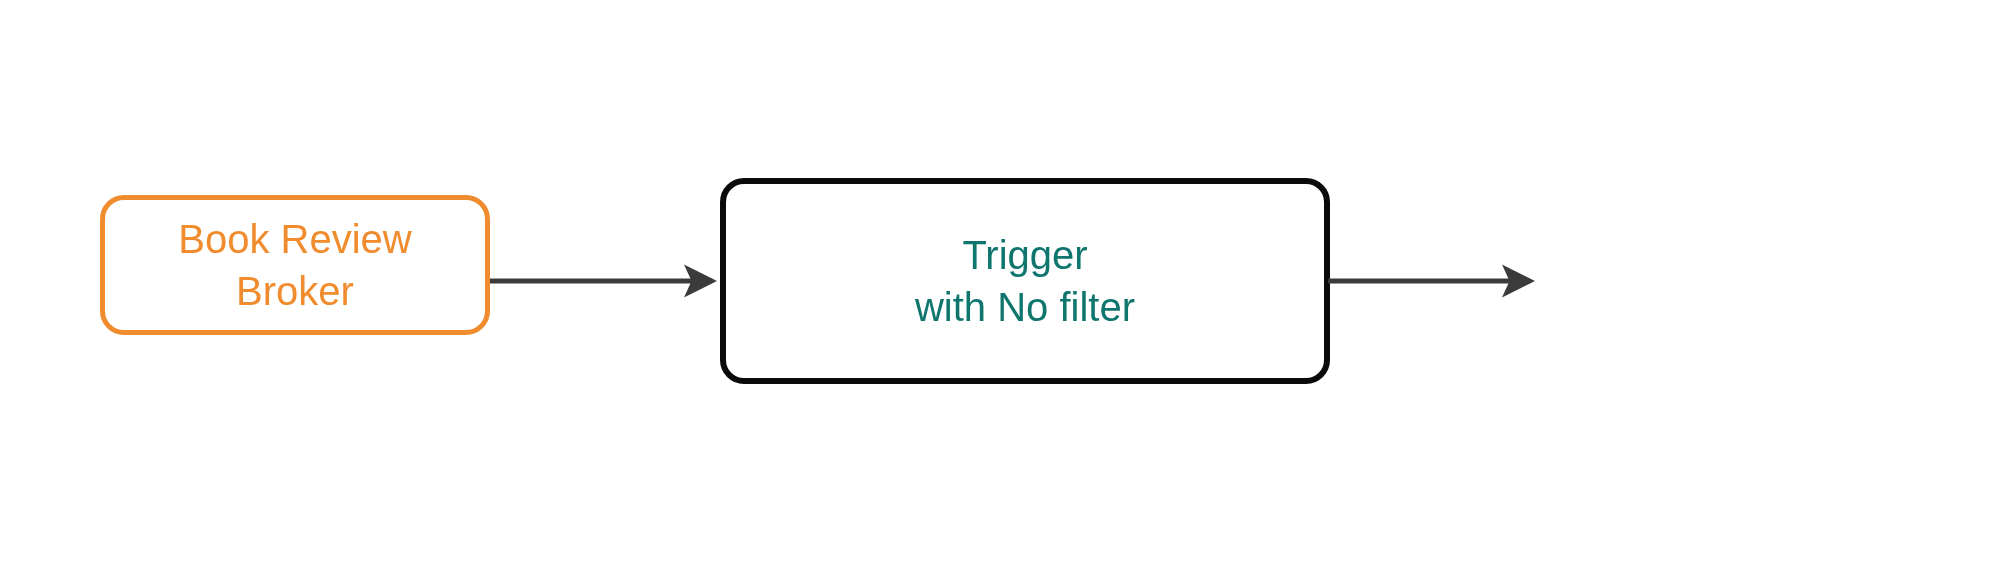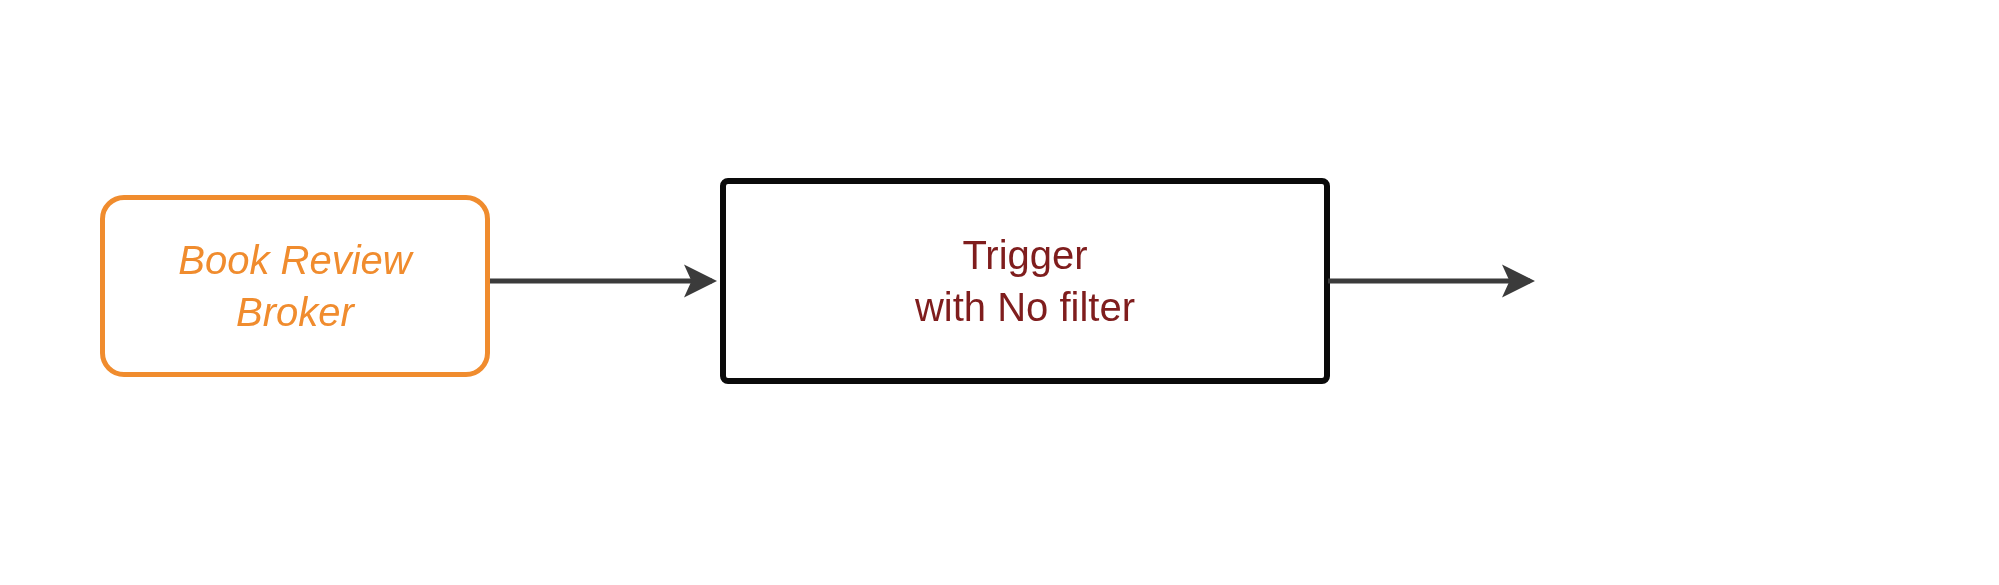--- a/index.html
+++ b/index.html
@@ -31,37 +31,36 @@
     line-height: 1.30;
     white-space: pre-line;
     user-select: none;
   }
 
   
   #node-broker {
     left: 100px;
     top: 195px;
     width: 390px;
-    height: 182px;
+    height: 140px;
     border: 5px solid #F08C2E;
     border-radius: 24px;
     color: #F08C2E;
     font-size: 40px;
-    font-style: italic;
   }
 
   
   #node-trigger {
     left: 720px;
     top: 178px;
     width: 610px;
     height: 206px;
     border: 6px solid #0a0a0a;
-    border-radius: 8px;
-    color: #7f1d1d;
+    border-radius: 24px;
+    color: #0f766e;
     font-size: 40px;
   }
 
   
   #node-sink {
     left: 1537px;
     top: 206px;
     width: 290px;
     height: 150px;
     border: 7px solid #1168CC;

